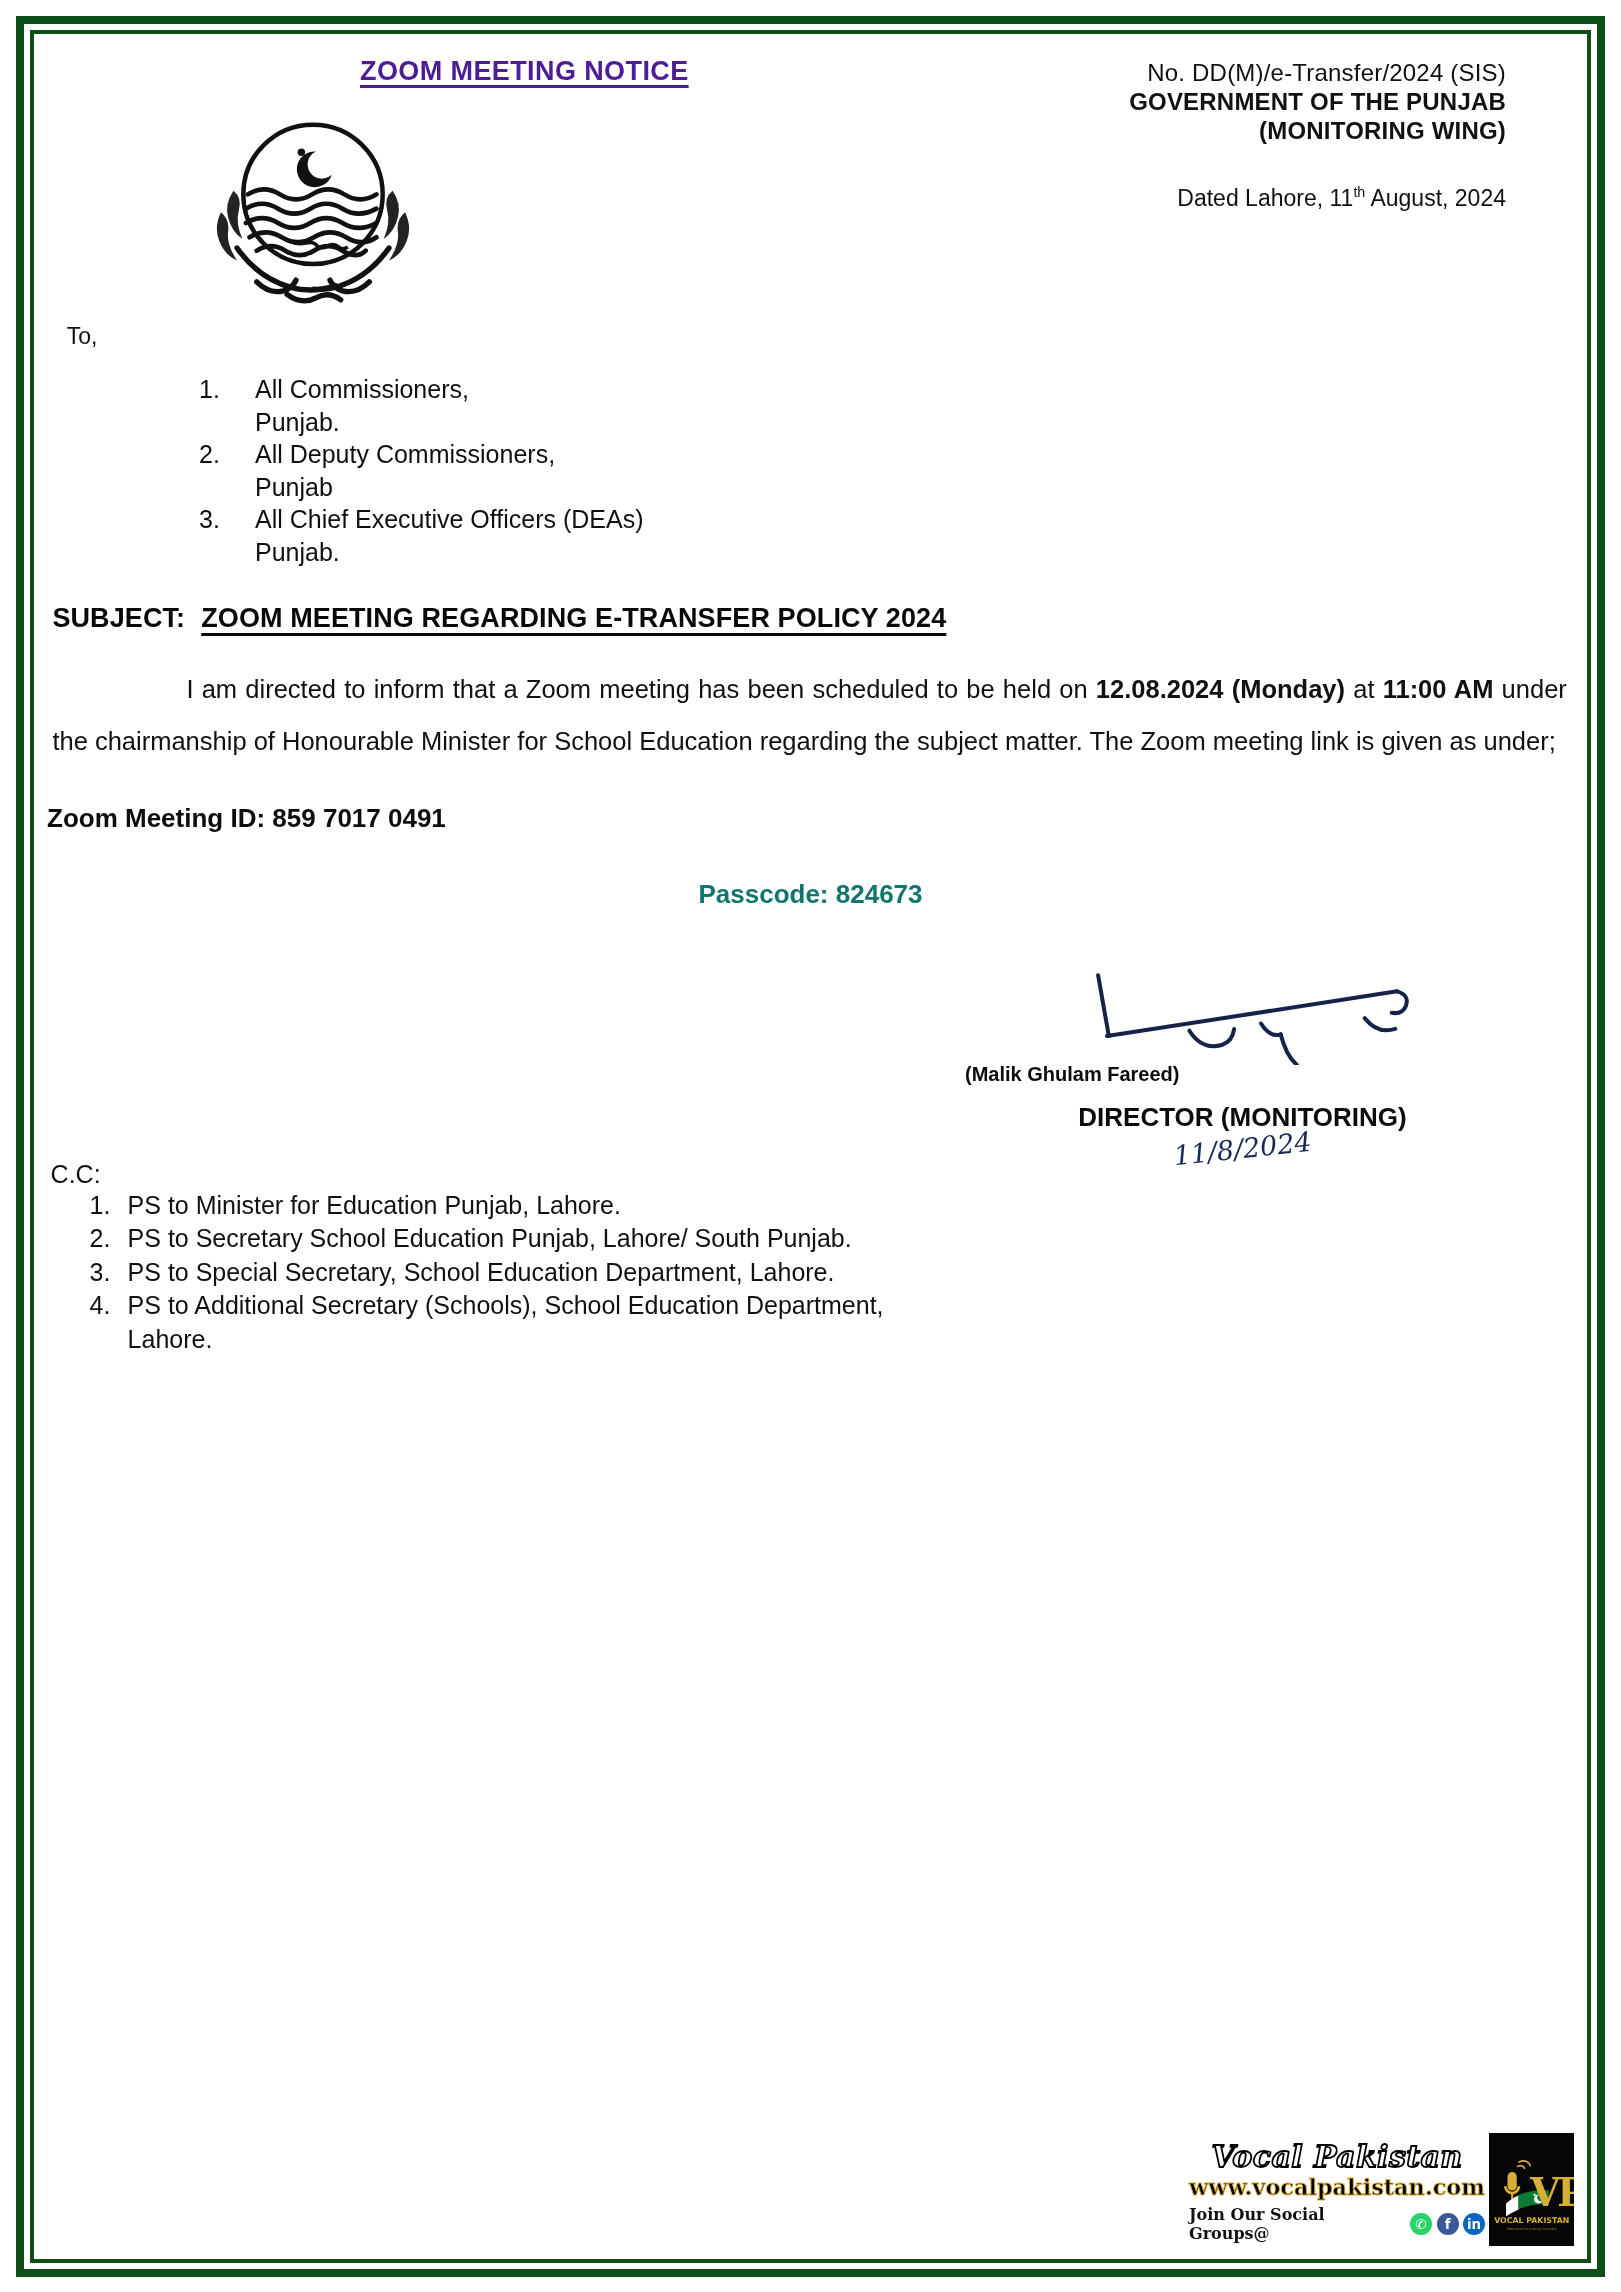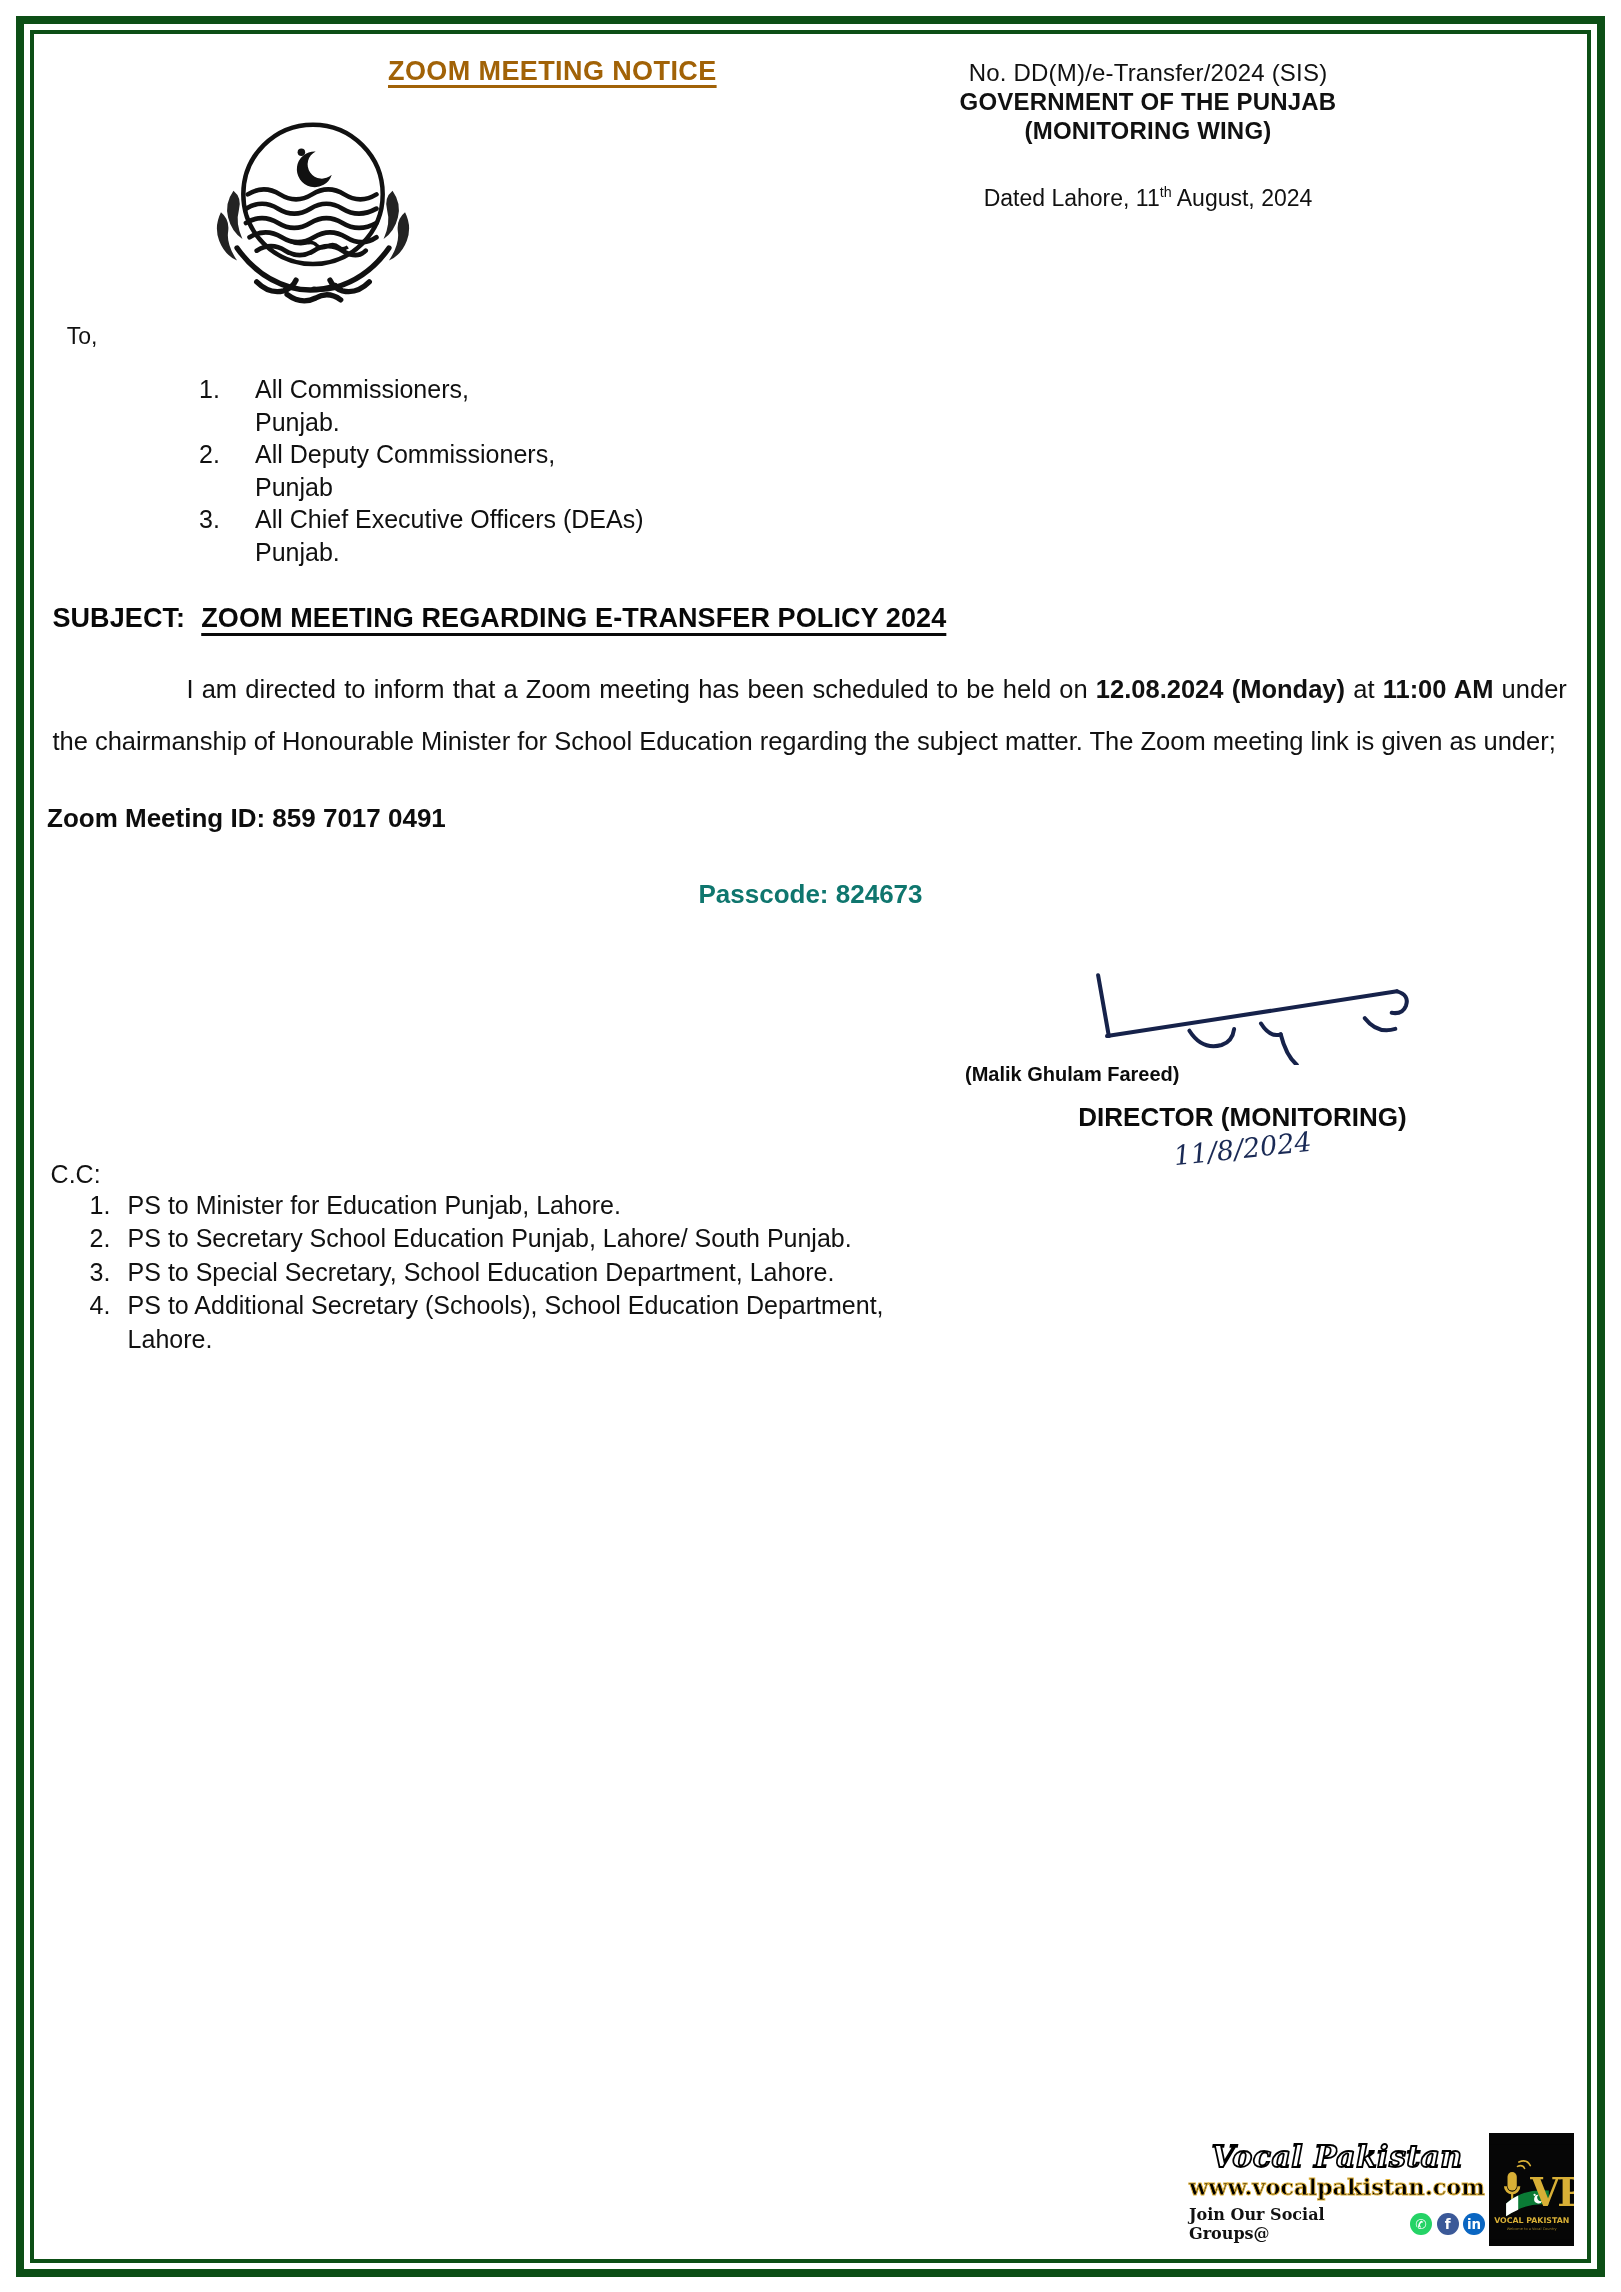--- a/index.html
+++ b/index.html
@@ -42,42 +42,41 @@
     position: relative;
     height: 269px;
   }
   .notice-title {
     position: absolute;
     left: 313px;
     top: 9px;
     font-size: 27px;
     font-weight: bold;
     letter-spacing: 0.4px;
-    color: #a16207;
+    color: #4c1d95;
     text-decoration: underline;
     text-underline-offset: 5.4px;
     text-decoration-thickness: 2.7px;
     white-space: nowrap;
-    margin-left: 28px;
   }
   .emblem {
     position: absolute;
     left: 154px;
     top: 58px;
     width: 224px;
     height: 210px;
   }
   .emblem svg { width: 100%; height: 100%; display: block; }
 
   .header-right {
     position: absolute;
     left: 743px;
     top: 10.7px;
     width: 716px;
-    text-align: center;
+    text-align: right;
     color: #111;
   }
   .doc-no {
     font-size: 24px;
     font-weight: normal;
     letter-spacing: 0.2px;
     line-height: 1.22;
     white-space: nowrap;
   }
   .gov-line {

